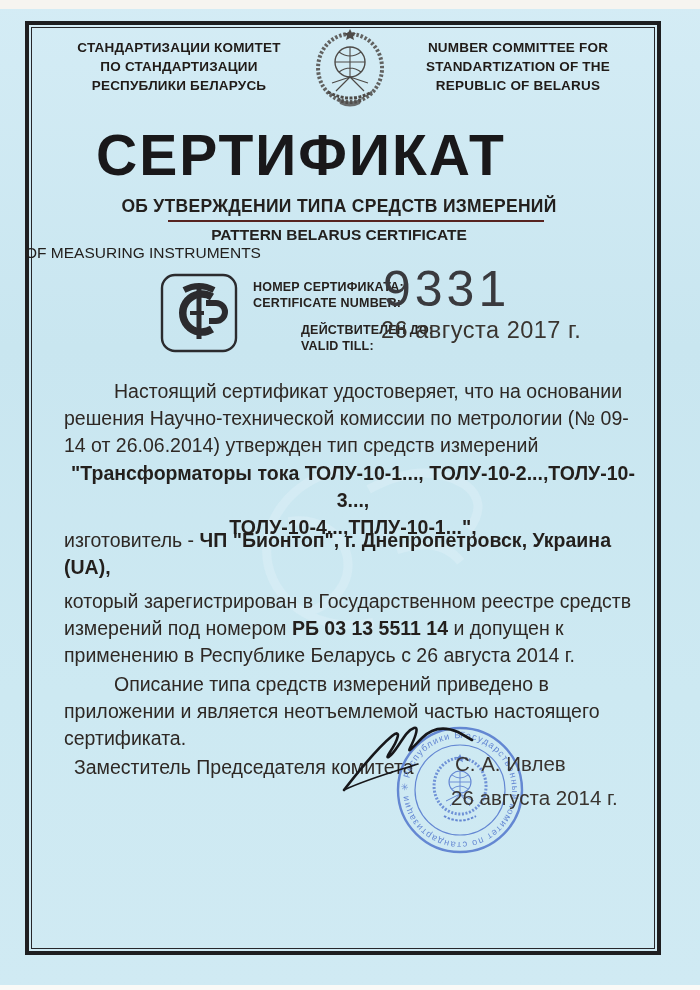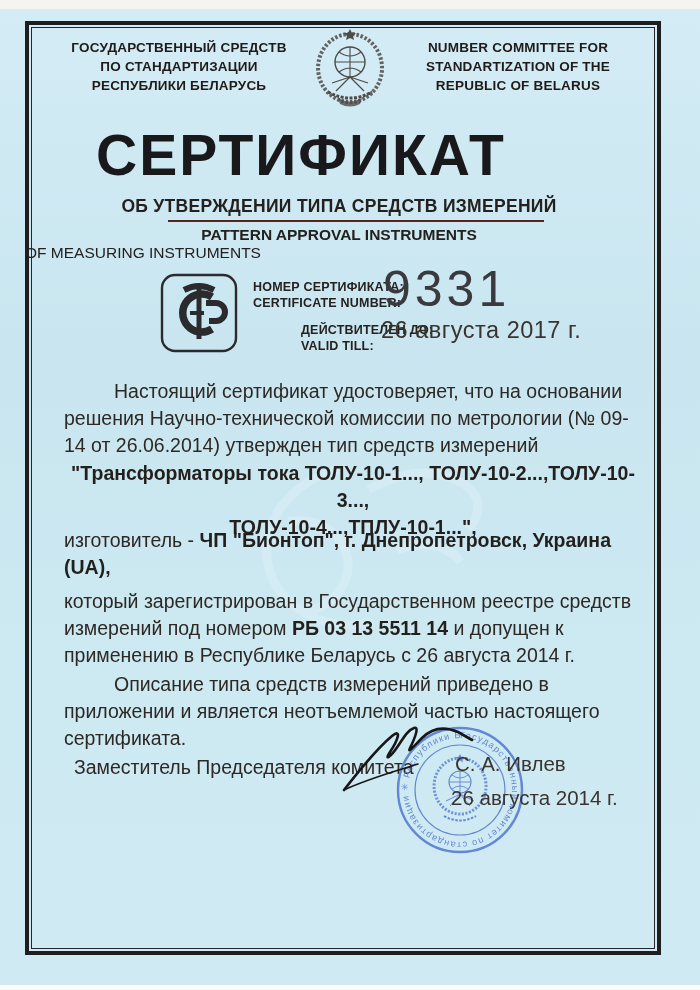--- a/index.html
+++ b/index.html
@@ -106,21 +106,21 @@
       <path d="M210,30 a90,78 0 1,0 2,156"></path>
       <path d="M150,70 a52,46 0 1,1 -4,92"></path>
       <path d="M235,55 q60,-18 95,15 q20,22 -5,45"></path>
       <path d="M250,120 q45,-5 60,25"></path>
     </g>
   </svg>
 
   <div class="frame"></div>
 
   <div class="hdr-left">
-    <div>ГОСУДАРСТВЕННЫЙ СРЕДСТВ</div>
+    <div>СТАНДАРТИЗАЦИИ КОМИТЕТ</div>
     <div>ПО СТАНДАРТИЗАЦИИ</div>
     <div>РЕСПУБЛИКИ БЕЛАРУСЬ</div>
   </div>
 
   <svg class="emblem" width="84" height="86" viewBox="0 0 84 86">
     <g fill="none" stroke="#4d4a47" stroke-width="1.6">
       <path d="M42,8 a32,34 0 1,0 0.1,0" stroke-dasharray="2.5,1.8" stroke-width="4" opacity="0.85"></path>
       <path d="M20,66 q22,12 44,0" stroke-width="3" stroke-dasharray="3,1.5"></path>
       <circle cx="42" cy="36" r="15" stroke-width="1.4"></circle>
       <path d="M27,36 h30 M42,21 v30 M31,26 q11,8 22,0 M31,46 q11,-8 22,0" stroke-width="1.1"></path>
@@ -132,21 +132,21 @@
 
   <div class="hdr-right">
     <div>NUMBER COMMITTEE FOR</div>
     <div>STANDARTIZATION OF THE</div>
     <div>REPUBLIC OF BELARUS</div>
   </div>
 
   <div class="title">СЕРТИФИКАТ</div>
   <div class="subtitle-ru">ОБ УТВЕРЖДЕНИИ ТИПА СРЕДСТВ ИЗМЕРЕНИЙ</div>
   <div class="subtitle-rule"></div>
-  <div class="subtitle-en1">PATTERN APPROVAL INSTRUMENTS</div>
+  <div class="subtitle-en1">PATTERN BELARUS CERTIFICATE</div>
   <div class="subtitle-en2">OF MEASURING INSTRUMENTS</div>
 
   <svg class="logo-box" width="78" height="80" viewBox="0 0 78 80">
     <rect x="2" y="2" width="74" height="76" rx="13" fill="none" stroke="#2b2b2e" stroke-width="2.4"></rect>
     <g fill="none" stroke="#2b2b2e">
       <path d="M52,24 a19,19 0 1,0 0,32" stroke-width="7.5"></path>
       <path d="M39,14 v52" stroke-width="5"></path>
       <path d="M24,17 q15,-8 30,0" stroke-width="6"></path>
       <path d="M46,30 h10 a9,9 0 0,1 0,18 h-7" stroke-width="6"></path>
       <path d="M30,40 h14" stroke-width="4"></path>

